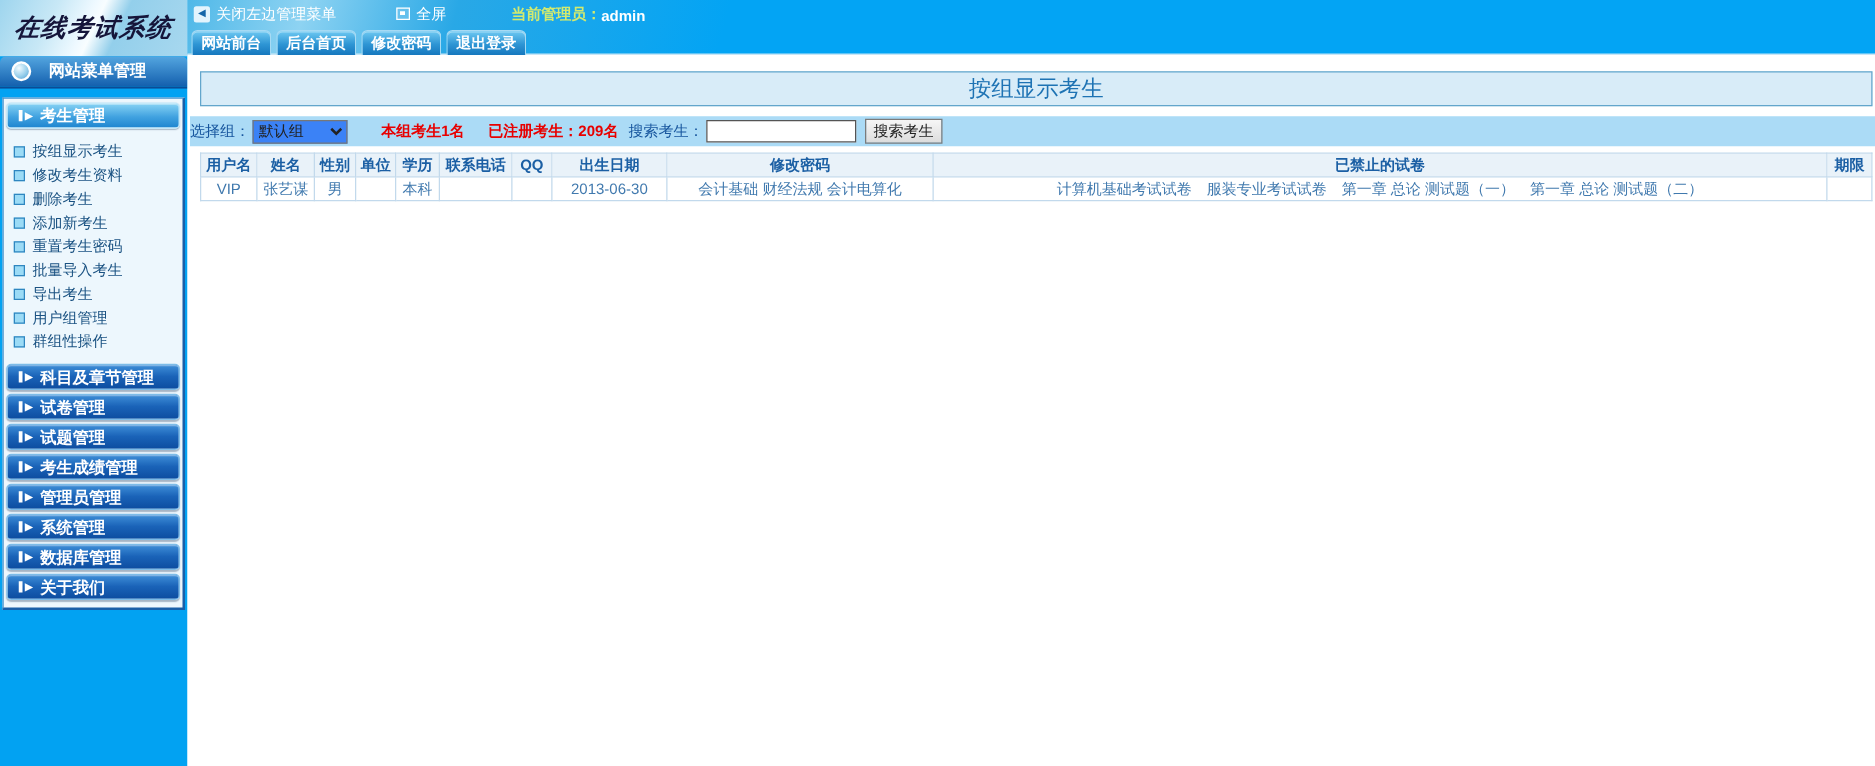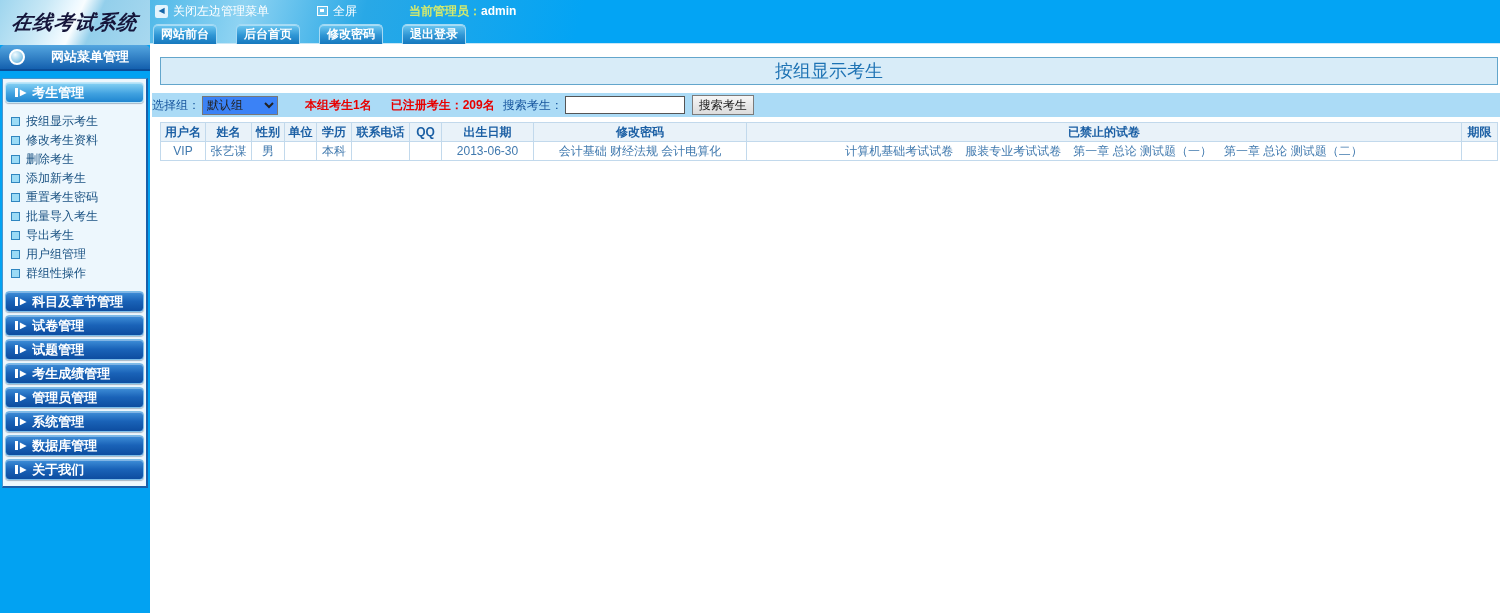--- a/index.html
+++ b/index.html
@@ -6,21 +6,21 @@
   html,body { width:1500px; height:613px; overflow:hidden; font-family:"Liberation Sans", sans-serif; background:#fff; }
   .page { position:relative; width:1500px; height:613px; }
 
   
   .sidebar { position:absolute; left:0; top:0; width:150px; height:613px; background:#02a2f2; }
   .logo { height:45px; display:flex; align-items:center; justify-content:center;
           background:linear-gradient(115deg,#9ed5ee 0%,#c8e8f6 28%,#eef9ff 45%,#f8fdff 50%,#93cfeb 62%,#a8d8ef 100%); }
   .logo-text { font-family:"DejaVu Serif", serif; font-style:italic; font-weight:bold; font-size:20px;
                color:#15153a; transform:skewX(-8deg); letter-spacing:1px; }
   .side-header { height:26px; background:linear-gradient(#54a6e0,#1460ae); border-bottom:2px solid #0b4c96;
-                 border-radius:5px 5px 0 0; display:flex; align-items:center; gap:26px; padding-left:9px;
+                 border-radius:5px 5px 0 0; display:flex; align-items:center; gap:14px; padding-left:9px;
                  color:#fff; font-weight:bold; font-size:13px; }
   .circle-icon { width:16px; height:16px; border-radius:50%; border:2px solid #fff; flex:0 0 auto;
                  background:radial-gradient(circle at 35% 30%, #f2fbff, #9ad0ec 55%, #4e9fd4); }
   .menu-panel { margin:7px 2px 0 2px; background:#edf7fd; border:1px solid #4a94cc; border-right:2px solid #1a5fa8;
                 border-bottom:2px solid #1a5fa8; padding:2px 1px 3px 1px; }
   .section { height:21px; margin:1px 1px 3px 1px; border-radius:4px; border:1px solid #7cbce8;
              display:flex; align-items:center; gap:6px; padding-left:9px; color:#fff; font-weight:bold; font-size:13px;
              background:linear-gradient(#3f8fd8 0%,#1a63b8 48%,#0d4da0 100%);
              box-shadow:inset 0 1px 0 rgba(255,255,255,.35), 0 1px 1px rgba(0,30,70,.3); cursor:pointer; }
   .section.active { background:linear-gradient(#86d2f4 0%,#41a2e0 55%,#1f86d0 100%); border-color:#bfe7f9; }
@@ -34,24 +34,24 @@
   .topbar { position:absolute; left:150px; top:0; right:0; height:44px;
             background:linear-gradient(105deg,#4fb8e8 0%,#8ed3f2 7%,#29a8e6 16%,#03a4f4 32%,#03a4f4 100%);
             border-bottom:1px solid #c8e6f6; }
   .topbar-row1 { height:22px; display:flex; align-items:center; padding-left:5px; color:#fff; font-size:12px; }
   .tool-btn { display:flex; align-items:center; gap:5px; color:#fff; cursor:pointer; }
   .close-icon { width:13px; height:13px; border-radius:2px; background:#e3f4fd; color:#1566a8; font-size:8px;
                 display:flex; align-items:center; justify-content:center; line-height:1; }
   .fs-icon { width:11px; height:10px; border:1px solid #fff; background:rgba(255,255,255,.15); position:relative; }
   .fs-icon::before { content:""; position:absolute; left:2px; top:2px; width:4px; height:3px; background:#fff; }
   .tool-gap1 { margin-left:48px; }
-  .admin-info { margin-left:52px; display:flex; align-items:center; font-weight:bold; }
+  .admin-info { margin-left:52px; display:flex; align-items:flex-end; font-weight:bold; }
   .admin-label { color:#d3ea6e; }
   .admin-name { color:#fff; }
-  .topbar-row2 { height:22px; display:flex; align-items:flex-end; gap:19px; padding-left:3px; }
+  .topbar-row2 { height:22px; display:flex; align-items:flex-end; gap:4px; padding-left:3px; }
   .tab { height:20px; line-height:19px; padding:0 7px; border-radius:5px 5px 0 0; border:1px solid #a6daf4; border-bottom:none;
          background:linear-gradient(#6ec9f2 0%,#2e95d4 55%,#1678be 100%); color:#fff; font-size:12px; font-weight:bold;
          cursor:pointer; box-shadow:inset 0 1px 0 rgba(255,255,255,.4); white-space:nowrap; }
 
   
   .main { position:absolute; left:150px; top:44px; right:0; bottom:0; background:#fff; }
   .title-box { margin:13px 2px 0 10px; height:28px; line-height:27px; text-align:center;
                background:#d8ecf8; border:1px solid #63a6cc; color:#1e73b4; font-size:18px; }
   .filter-bar { margin:8px 0 0 2px; height:24px; background:#abdbf6; display:flex; align-items:center;
                 font-size:12px; color:#17569e; }

